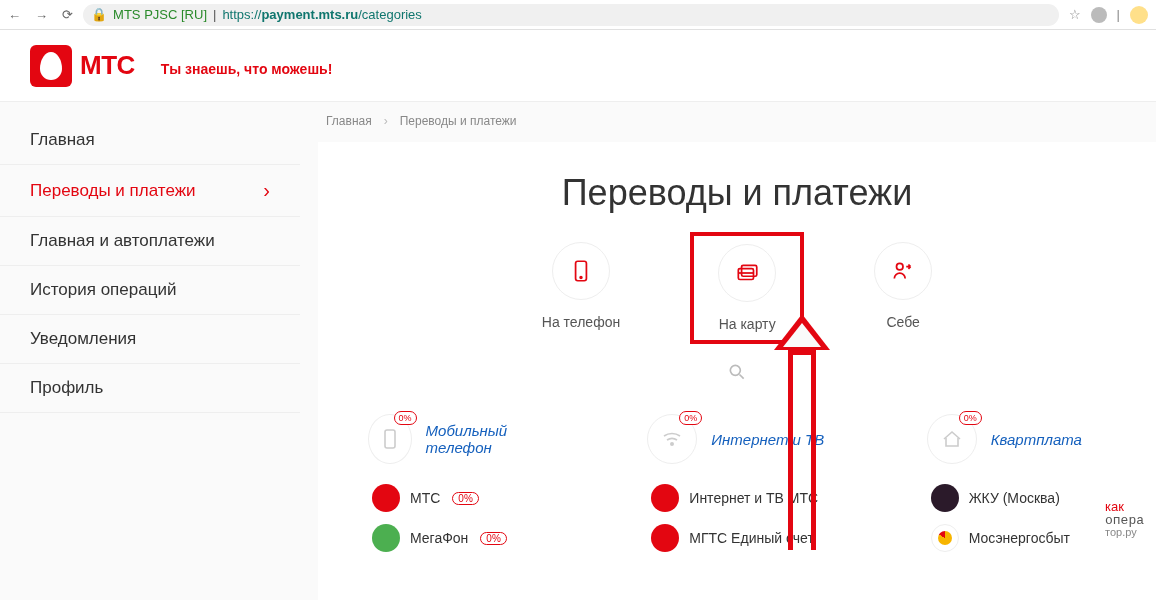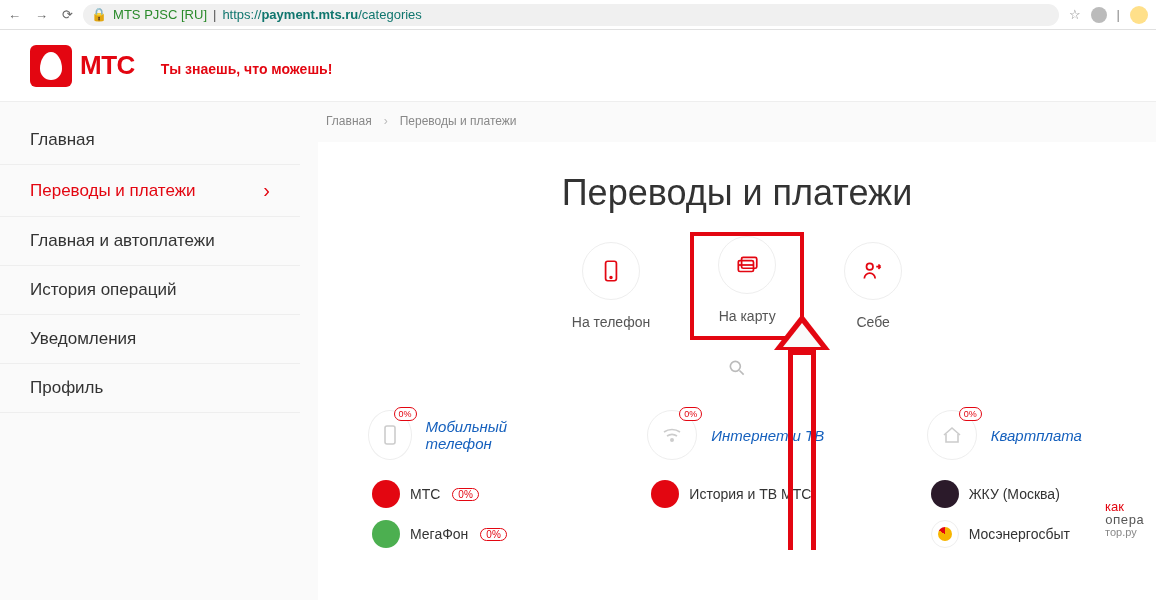--- a/index.html
+++ b/index.html
@@ -33,25 +33,25 @@
   .sidebar-item.active { color:#e30611; }
   .chev { color:#e30611; font-size:20px; }
 
   .content { flex:1; padding: 12px 0 0 18px; }
   .breadcrumb { font-size:12px; color:#888; display:flex; gap:12px; align-items:center; padding-left:8px; }
   .breadcrumb .sep { color:#bbb; }
 
   .panel { background:#fff; margin-top:14px; padding: 20px 40px; min-height:460px; }
   .panel h1 { font-size:36px; font-weight:300; color:#333; text-align:center; margin: 10px 0 28px; }
 
-  .tiles { display:flex; justify-content:center; gap:68px; margin-bottom:28px; }
+  .tiles { display:flex; justify-content:center; gap:98px; margin-bottom:28px; }
   .tile { display:flex; flex-direction:column; align-items:center; gap:14px; font-size:14px; color:#555; cursor:pointer; position:relative; }
   .tile-icon { width:58px; height:58px; border:1px solid #eee; border-radius:50%; display:flex; align-items:center; justify-content:center; color:#e30611; }
   .tile-icon svg { width:26px; height:26px; }
-  .tile.highlight { outline: 4px solid #e30611; padding: 0 24px; margin: -6px -24px; }
+  .tile.highlight { outline: 4px solid #e30611; padding: 8px 24px; margin: -6px -24px; }
 
   .search-row { display:flex; align-items:center; justify-content:center; gap:14px; margin: 12px 0 28px; }
   .search-input { width: 400px; border:none; border-bottom:1px solid #ccc; padding: 6px 4px; font-size:15px; font-style:italic; color:#999; outline:none; background:transparent; }
   .search-icon { color:#bbb; }
 
   .cats { display:flex; gap:90px; padding-left:10px; }
   .cat { flex:1; }
   .cat-head { display:flex; align-items:center; gap:14px; margin-bottom:14px; }
   .cat-icon-wrap { width:50px; height:50px; border:1px solid #eee; border-radius:50%; display:flex; align-items:center; justify-content:center; color:#ccc; position:relative; }
   .cat-icon-wrap svg { width:24px; height:24px; }
@@ -216,21 +216,25 @@
                   <path d="M4 9a14 14 0 0 1 16 0"></path>
                   <path d="M7 13a9 9 0 0 1 10 0"></path>
                   <circle cx="12" cy="17" r="1.2" fill="currentColor"></circle>
                 </svg>
               <span class="badge0">0%</span>
             </div>
             <span class="cat-title">Интернет и ТВ</span>
           </div>
           <div class="cat-item">
             <div class="prov-icon"></div>
-            <span>История и ТВ МТС</span>
+            <span>Интернет и ТВ МТС</span>
+          </div>
+          <div class="cat-item">
+            <div class="prov-icon"></div>
+            <span>МГТС Единый счет</span>
           </div>
         </div>
 
         <div class="cat">
           <div class="cat-head">
             <div class="cat-icon-wrap">
               <svg viewBox="0 0 24 24" fill="none" stroke="currentColor" stroke-width="1.6">
                   <path d="M4 12l8-7 8 7"></path>
                   <path d="M6 11v8h12v-8"></path>
                 </svg>

